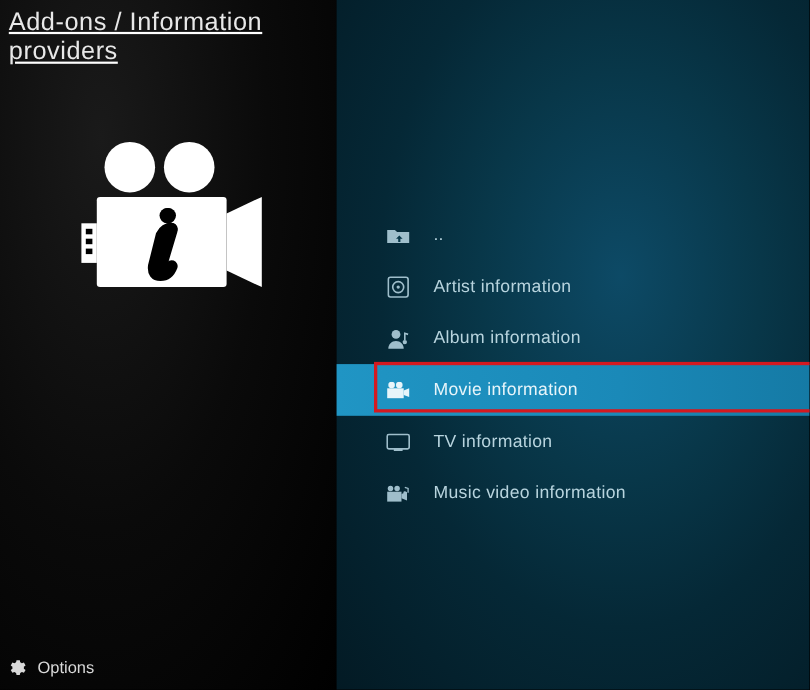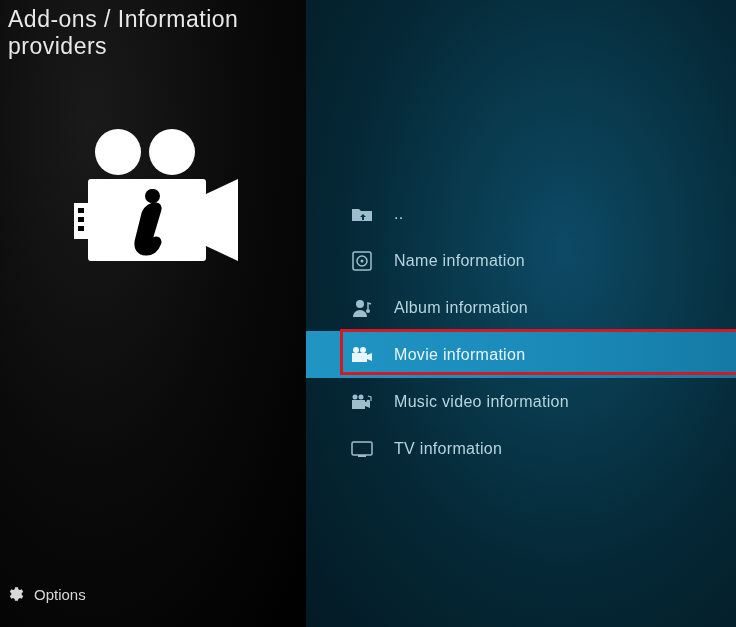--- a/index.html
+++ b/index.html
@@ -16,20 +16,21 @@
       height: 100%;
     }
     .left-panel {
       width: 306px;
       height: 100%;
       background: radial-gradient(ellipse at 30% 20%, #1a1a1a 0%, #0a0a0a 50%, #000 100%);
       position: relative;
     }
     .header {
       padding: 6px 3px 4px 8px;
+      text-decoration: underline;
     }
     .breadcrumb {
       font-size: 23px;
       font-weight: 300;
       color: #e8e8e8;
       letter-spacing: 0.5px;
     }
     .sort-line {
       font-size: 14px;
       color: #c0c0c0;
@@ -81,21 +82,21 @@
       align-items: center;
       justify-content: center;
       flex-shrink: 0;
     }
     .item-label {
       font-size: 16px;
       letter-spacing: 0.3px;
     }
     .footer {
       position: absolute;
-      bottom: 24px;
+      bottom: 11px;
       left: 6px;
       display: flex;
       align-items: flex-end;
       color: #d8d8d8;
       font-size: 15px;
       margin-top: 23px;
     }
     .footer .icon {
       margin-right: 10px;
     }
@@ -154,21 +155,21 @@
       </div>
 
       <div class="list-item">
         <span class="item-icon">
           <svg width="20" height="20" viewBox="0 0 20 20">
               <rect x="1" y="1" width="18" height="18" rx="2" fill="none" stroke="#9fbecb" stroke-width="1.5"></rect>
               <circle cx="10" cy="10" r="5" fill="none" stroke="#9fbecb" stroke-width="1.5"></circle>
               <circle cx="10" cy="10" r="1.5" fill="#9fbecb"></circle>
             </svg>
         </span>
-        <span class="item-label">Name information</span>
+        <span class="item-label">Artist information</span>
       </div>
 
       <div class="list-item">
         <span class="item-icon">
           <svg width="20" height="20" viewBox="0 0 20 20">
               <circle cx="8" cy="6" r="4" fill="#9fbecb"></circle>
               <path d="M1 19c0-4 3-7 7-7s7 3 7 7z" fill="#9fbecb"></path>
               <circle cx="16" cy="13" r="2" fill="#9fbecb"></circle>
               <path d="M16 11V5l3 1" stroke="#9fbecb" stroke-width="1.5" fill="none"></path>
             </svg>
@@ -179,45 +180,45 @@
       <div class="list-item selected">
         <span class="item-icon">
           <svg width="22" height="16" viewBox="0 0 22 16">
               <circle cx="5" cy="3" r="3" fill="#e8f5fa"></circle>
               <circle cx="12" cy="3" r="3" fill="#e8f5fa"></circle>
               <rect x="1" y="6" width="15" height="9" fill="#e8f5fa"></rect>
               <polygon points="16,8 21,6 21,14 16,12" fill="#e8f5fa"></polygon>
             </svg>
         </span>
         <span class="item-label">Movie information</span>
+      </div>
+
+      <div class="list-item">
+        <span class="item-icon">
+          <svg width="22" height="18" viewBox="0 0 22 18">
+              <rect x="1" y="2" width="20" height="13" rx="1.5" fill="none" stroke="#9fbecb" stroke-width="1.5"></rect>
+              <rect x="7" y="15" width="8" height="2" fill="#9fbecb"></rect>
+            </svg>
+        </span>
+        <span class="item-label">TV information</span>
       </div>
 
       <div class="list-item">
         <span class="item-icon">
           <svg width="22" height="16" viewBox="0 0 22 16">
               <circle cx="4" cy="3" r="2.5" fill="#9fbecb"></circle>
               <circle cx="10" cy="3" r="2.5" fill="#9fbecb"></circle>
               <rect x="1" y="6" width="13" height="9" fill="#9fbecb"></rect>
               <polygon points="14,8 19,6 19,14 14,12" fill="#9fbecb"></polygon>
               <path d="M17 2l3 1v4" stroke="#9fbecb" stroke-width="1.2" fill="none"></path>
               <circle cx="17" cy="7" r="1.3" fill="#9fbecb"></circle>
             </svg>
         </span>
         <span class="item-label">Music video information</span>
       </div>
 
-      <div class="list-item">
-        <span class="item-icon">
-          <svg width="22" height="18" viewBox="0 0 22 18">
-              <rect x="1" y="2" width="20" height="13" rx="1.5" fill="none" stroke="#9fbecb" stroke-width="1.5"></rect>
-              <rect x="7" y="15" width="8" height="2" fill="#9fbecb"></rect>
-            </svg>
-        </span>
-        <span class="item-label">TV information</span>
-      </div>
-
     </div>
 
     <div class="selection-outline"></div>
 
   </div>
 
 </div>
 
 </body></html>

